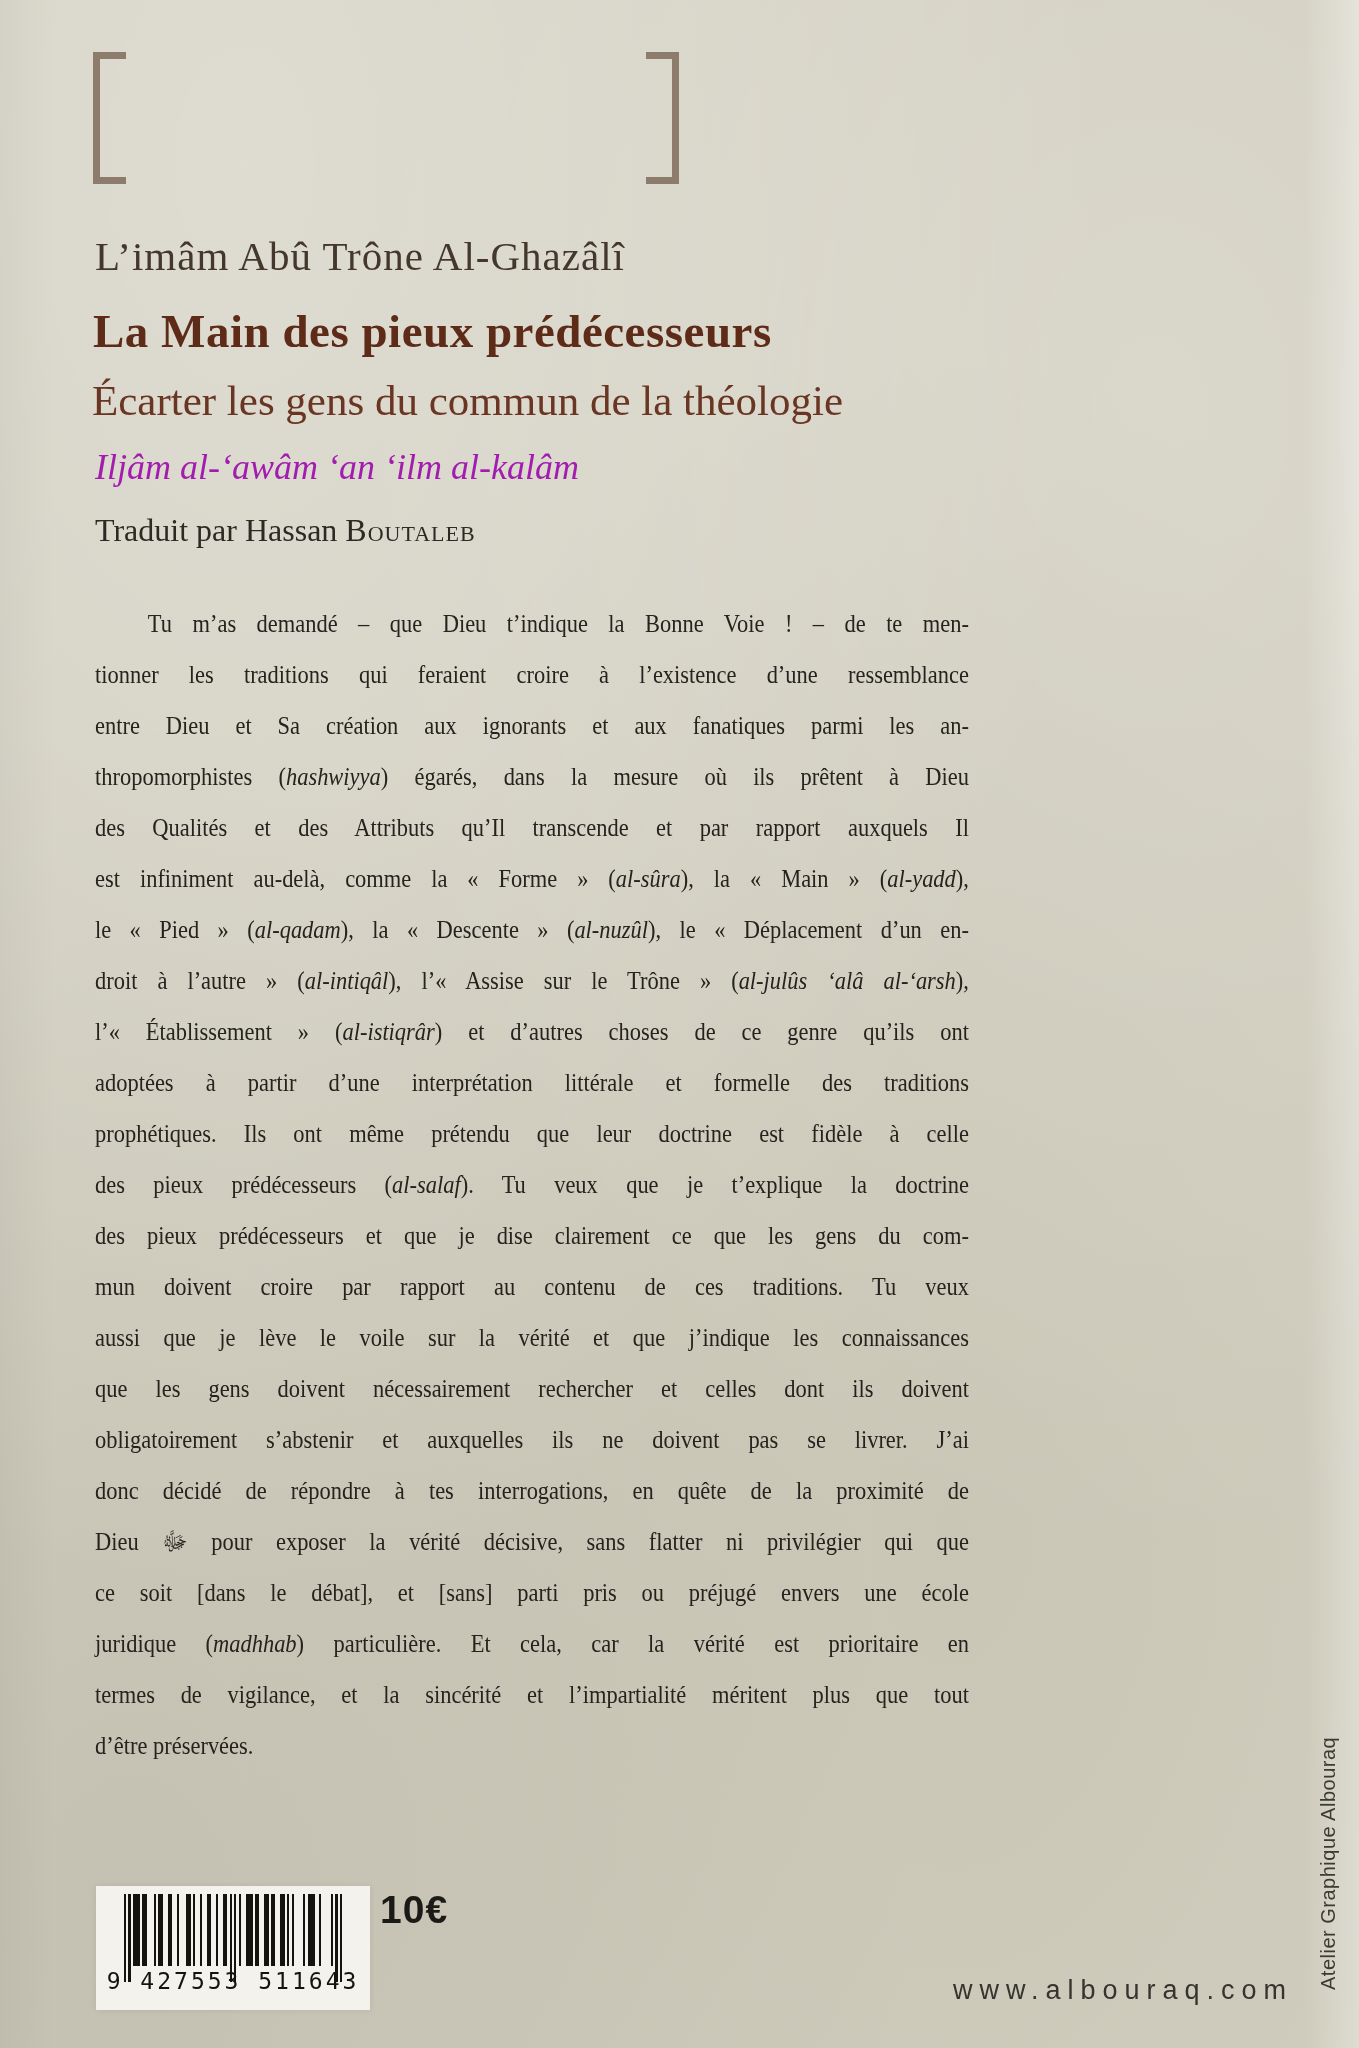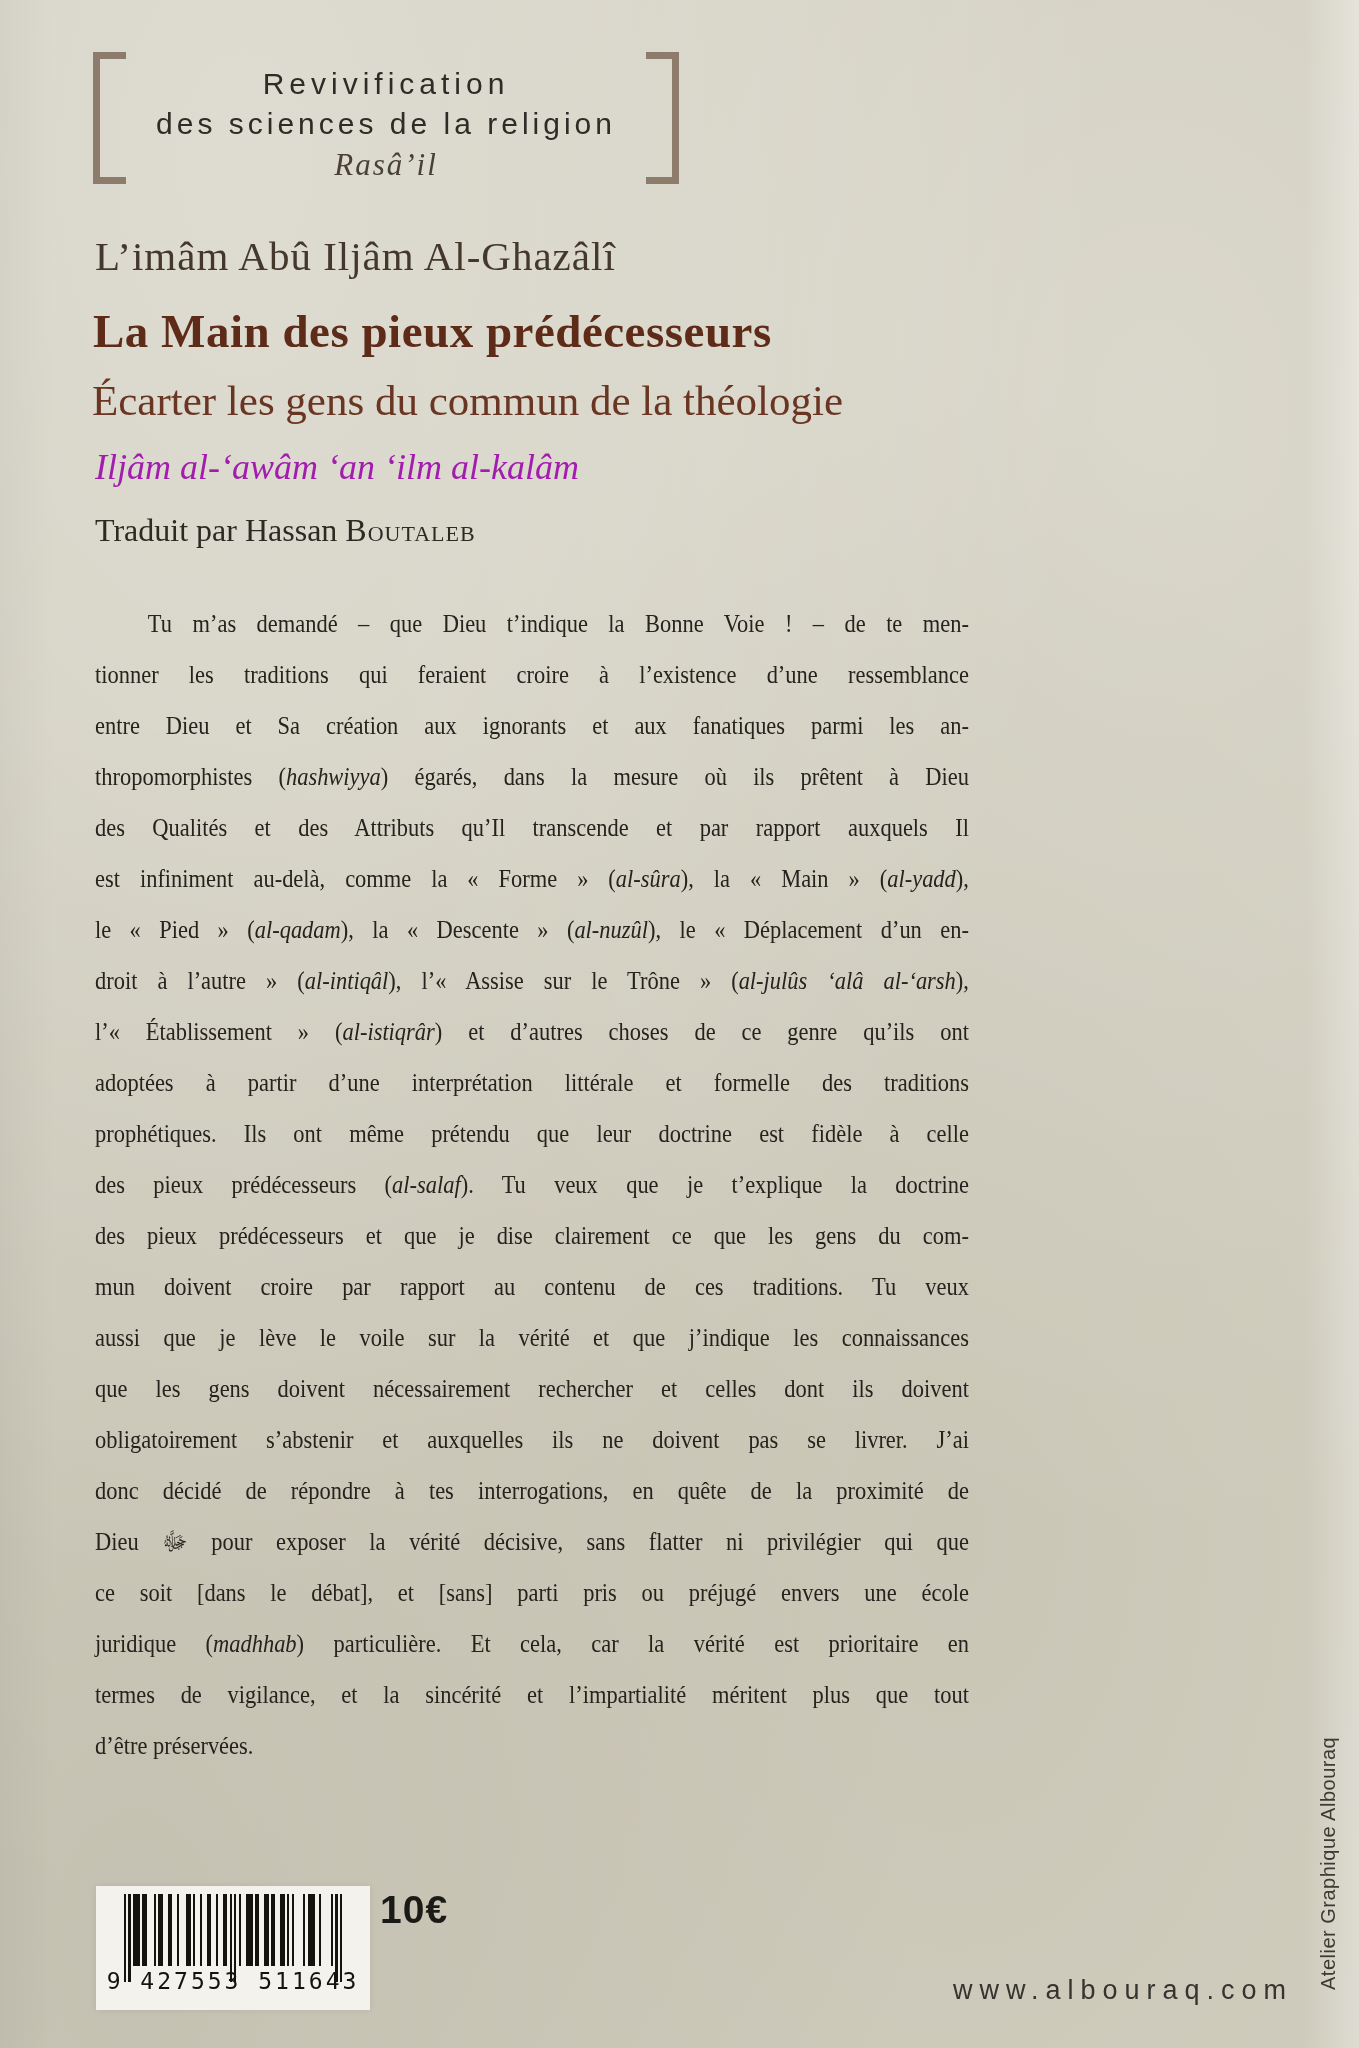--- a/index.html
+++ b/index.html
@@ -57,28 +57,23 @@
   .credit{position:absolute;right:16px;top:1722px;height:268px;width:26px;
     writing-mode:vertical-rl;transform:rotate(180deg);
     font-family:"Liberation Sans", sans-serif;font-size:20px;color:#3b3a35;letter-spacing:0.5px;}
 </style>
 </head>
 <body>
 
 <div class="series-block">
   <div class="bracket bracket-left"></div>
   <div class="bracket bracket-right"></div>
-  <div class="series-text">
-    <div class="series-line1">Revivification</div>
-    <div class="series-line2">des sciences de la religion</div>
-    <div class="series-line3">Rasâ’il</div>
-  </div>
 </div>
 
-<div class="author">L’imâm Abû Iljâm Al-Ghazâlî</div>
+<div class="author">L’imâm Abû Trône Al-Ghazâlî</div>
 <div class="title">La Main des pieux prédécesseurs</div>
 <div class="subtitle">Écarter les gens du commun de la théologie</div>
 <div class="translit">Iljâm al-‘awâm ‘an ‘ilm al-kalâm</div>
 <div class="translator"><span>Traduit par Hassan </span><span class="sc">Boutaleb</span></div>
 
 <div class="body-wrap">
   <div class="body-inner">
       <div class="body-line"><span>Tu m’as demandé – que Dieu t’indique la Bonne Voie ! – de te men-</span></div>
       <div class="body-line"><span>tionner les traditions qui feraient croire à l’existence d’une ressemblance</span></div>
       <div class="body-line"><span>entre Dieu et Sa création aux ignorants et aux fanatiques parmi les an-</span></div>

